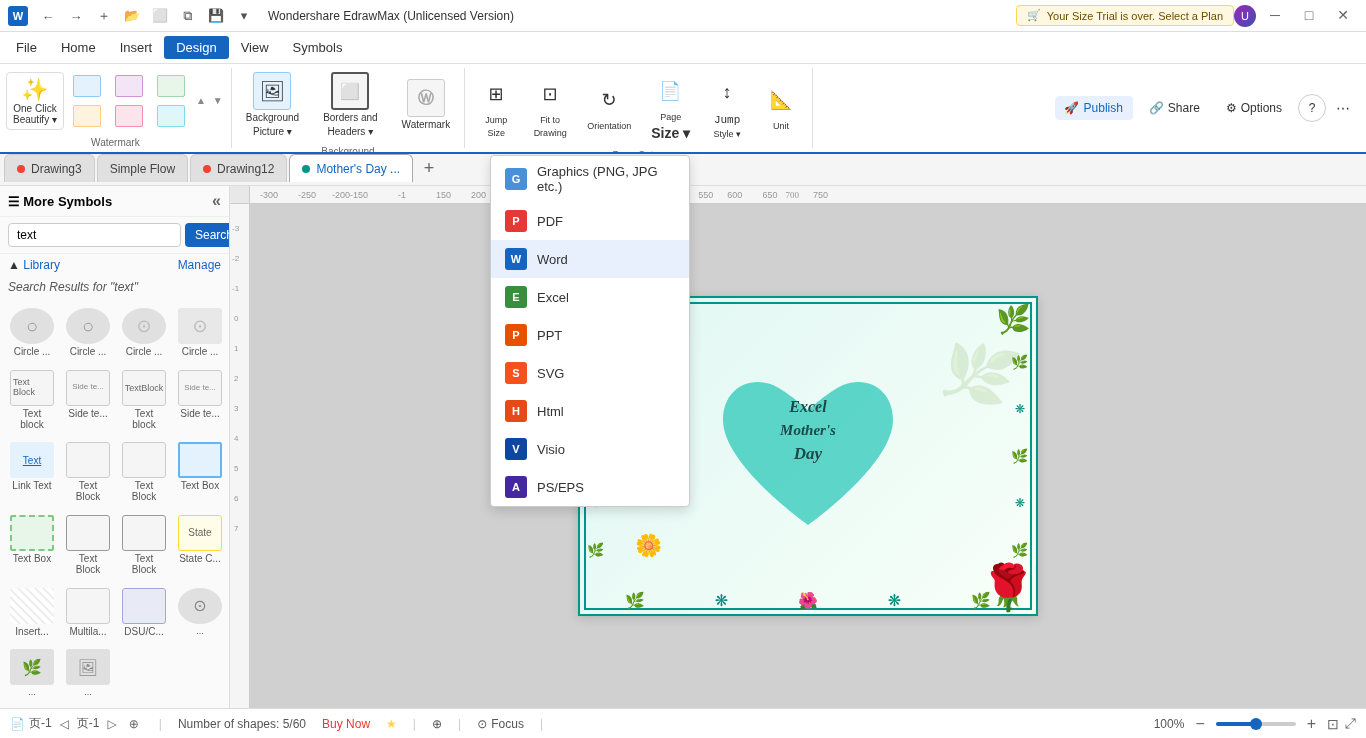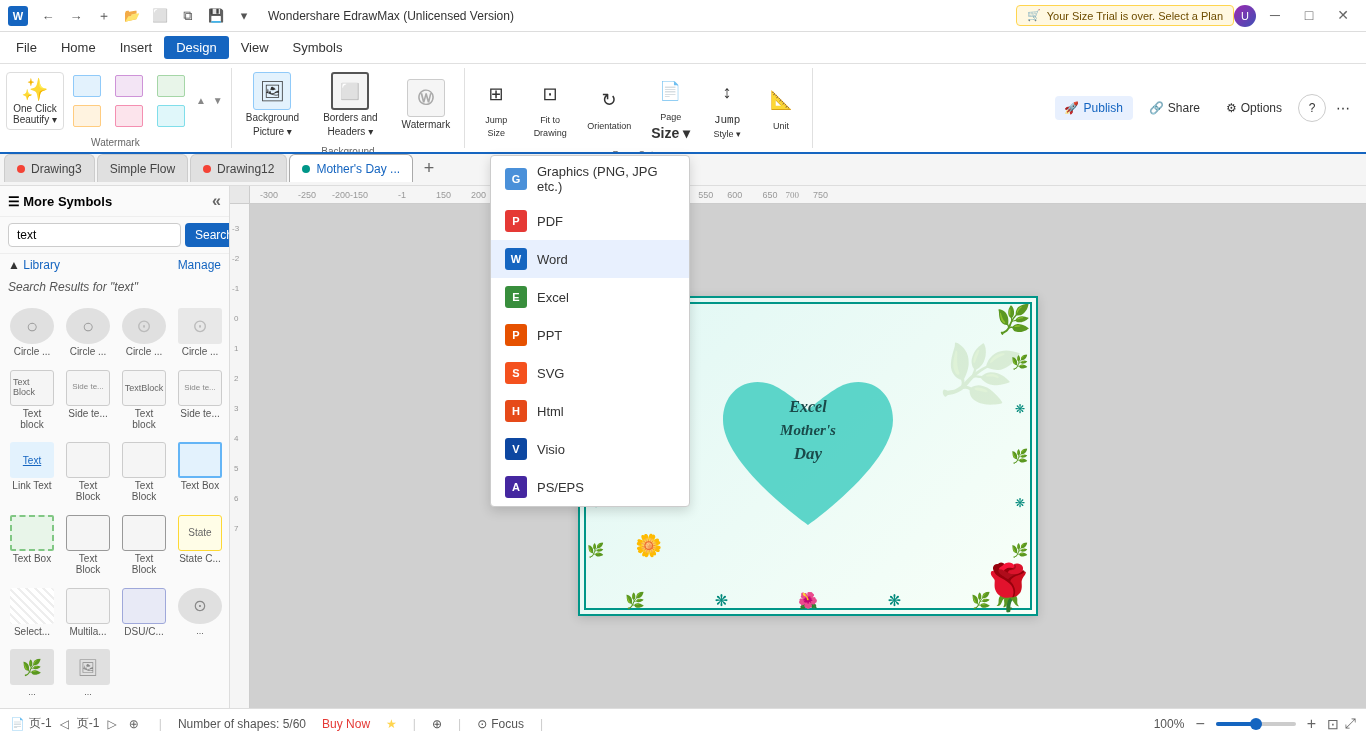--- a/index.html
+++ b/index.html
@@ -555,21 +555,21 @@
         <div class="symbol-thumb" style="background:#f5f5f5;border:1px solid #999;"></div>
         <span>Text Block</span>
       </div>
 
       <div class="symbol-item">
         <div class="symbol-thumb" style="background:#fffde7;border:1px solid #fdd835;font-size:10px;color:#666;padding:1px;">State</div>
         <span>State C...</span>
       </div>
       <div class="symbol-item">
         <div class="symbol-thumb" style="background:repeating-linear-gradient(45deg,#eee,#eee 2px,#fff 2px,#fff 6px);"></div>
-        <span>Select...</span>
+        <span>Insert...</span>
       </div>
       <div class="symbol-item">
         <div class="symbol-thumb" style="background:#f5f5f5;border:1px solid #ccc;display:flex;flex-direction:column;gap:2px;padding:2px;">
           <div style="height:6px;background:#ccc;border-radius:1px;"></div>
           <div style="height:6px;background:#ccc;border-radius:1px;"></div>
           <div style="height:6px;background:#ccc;border-radius:1px;"></div>
         </div>
         <span>Multila...</span>
       </div>
       <div class="symbol-item">

